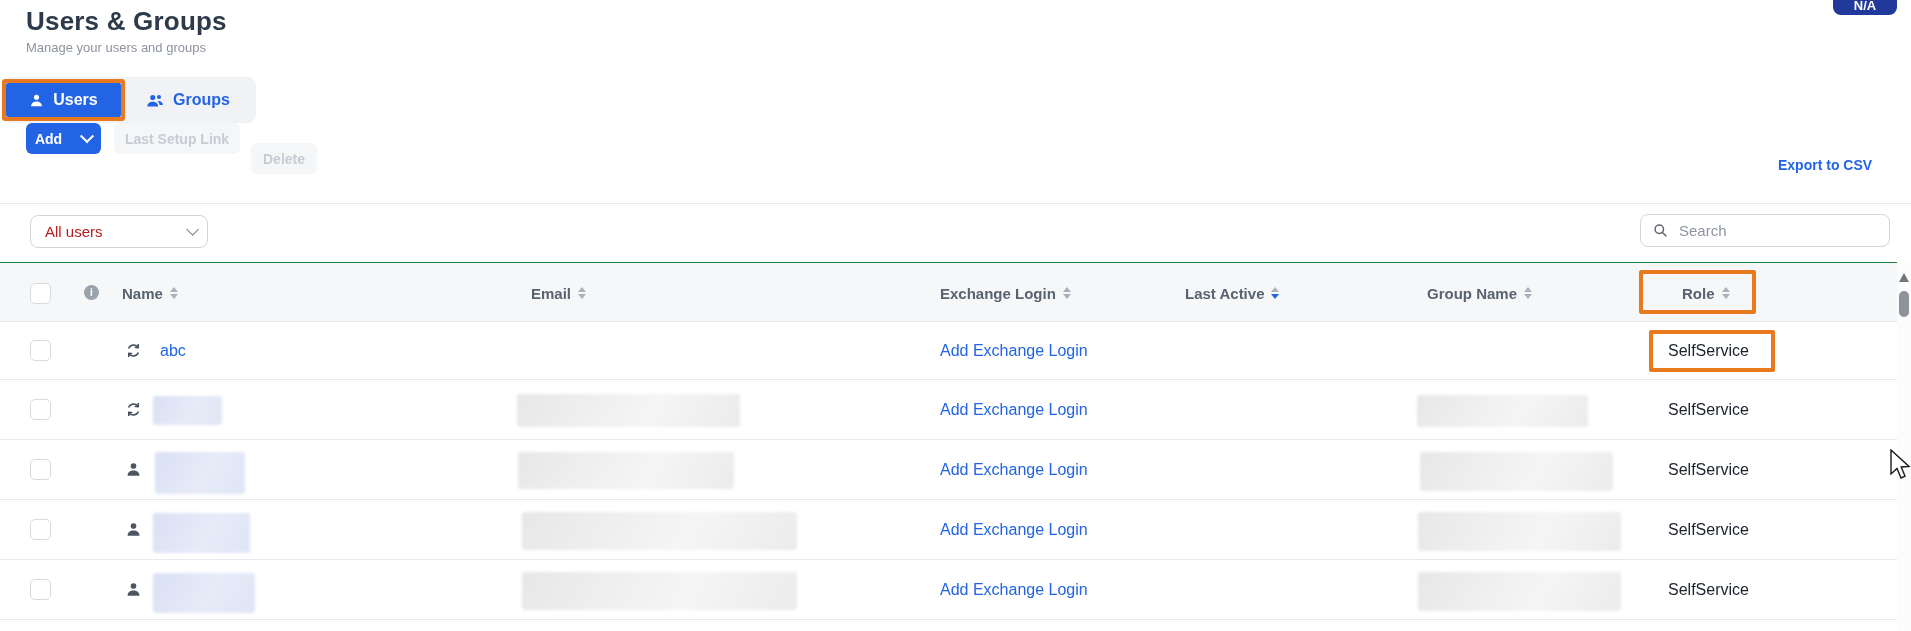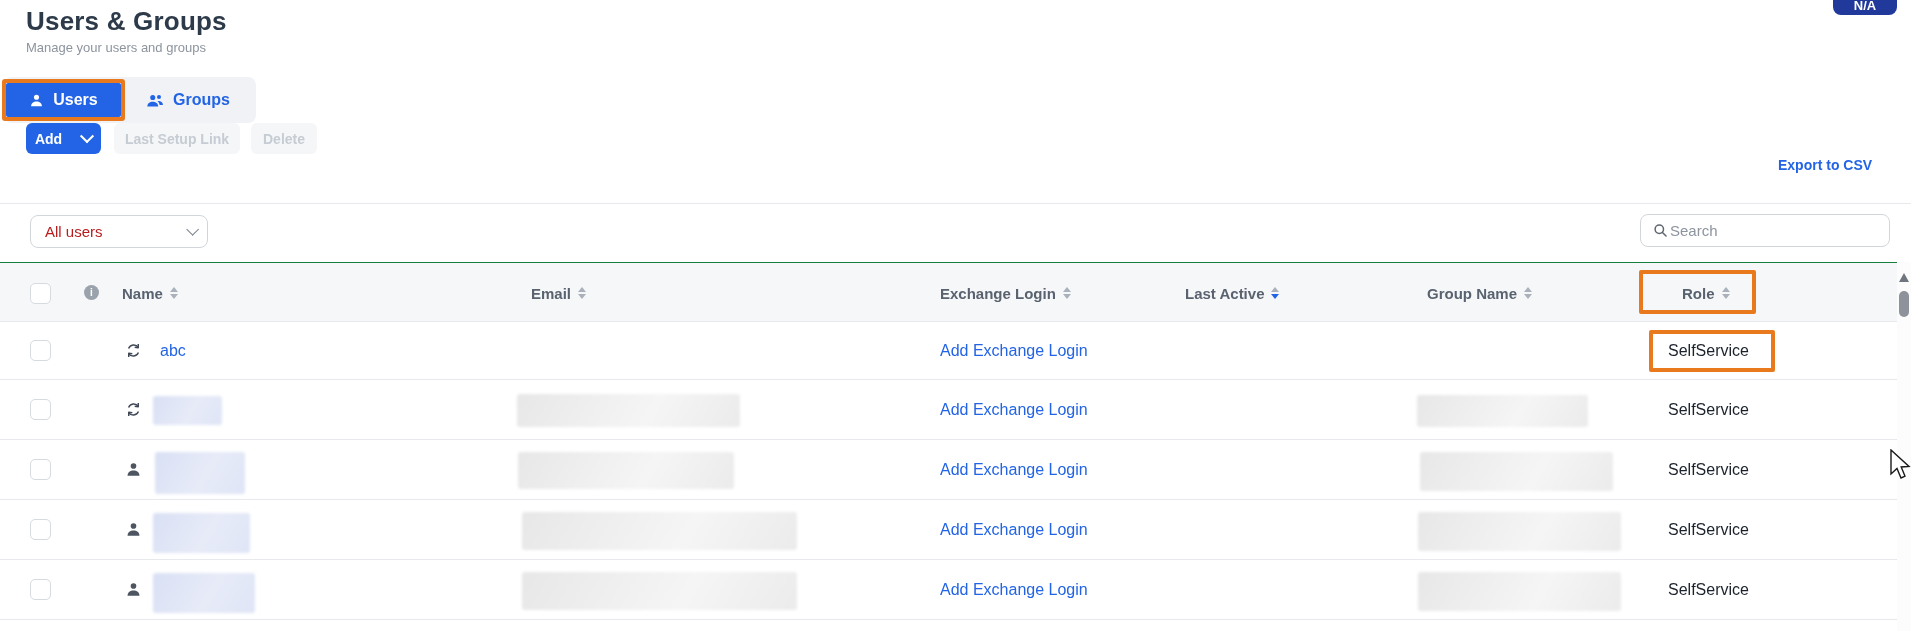--- a/index.html
+++ b/index.html
@@ -20,32 +20,32 @@
   .tab-groups{position:absolute;left:124px;top:7px;width:120px;height:32px;display:flex;align-items:center;justify-content:center;gap:9px;
     color:#2264e5;font-size:16px;font-weight:600;cursor:pointer;}
 
   
   .btn{position:absolute;top:123px;height:31px;border:none;border-radius:6px;font-size:14px;font-weight:700;
     display:flex;align-items:center;justify-content:center;font-family:inherit;}
   .btn-add{left:26px;width:75px;background:#2264e5;color:#fff;gap:20px;cursor:pointer;}
   .chev{width:8px;height:8px;border-right:2.4px solid #fff;border-bottom:2.4px solid #fff;transform:rotate(45deg) translate(-2px,-2px);}
   .btn-disabled{background:#f5f6f8;color:#c6ccd3;}
   .btn-email{left:114px;width:126px;}
-  .btn-delete{left:251px;width:66px;}
+  .btn-delete{left:251px;width:66px;margin-top:20px;}
   .export-link{position:absolute;left:1778px;top:157px;font-size:14px;font-weight:700;color:#2264e5;cursor:pointer;}
 
   .divider-top{position:absolute;left:0;top:203px;width:1911px;height:1px;background:#e7e9ec;}
 
   
   .select{position:absolute;left:30px;top:215px;width:178px;height:33px;background:#fff;border:1px solid #d2d6db;border-radius:8px;
     display:flex;align-items:center;justify-content:space-between;padding:0 12px 0 14px;box-sizing:border-box;cursor:pointer;}
   .select-label{font-size:15px;color:#b91c1c;}
   .chev-gray{width:8px;height:8px;border-right:1.8px solid #7c838c;border-bottom:1.8px solid #7c838c;transform:rotate(45deg) translateY(-3px);}
   .search{position:absolute;left:1640px;top:214px;width:250px;height:33px;background:#fff;border:1px solid #d2d6db;border-radius:8px;
-    display:flex;align-items:center;gap:0;padding:0 12px;box-sizing:border-box;}
+    display:flex;align-items:center;gap:9px;padding:0 12px;box-sizing:border-box;}
   .search input{border:none;outline:none;font-size:15px;color:#222933;width:180px;font-family:inherit;background:transparent;}
   .search input::placeholder{color:#8d949e;}
 
   
   .thead{position:absolute;left:0;top:262px;width:1897px;height:60px;background:#f6f7f9;border-top:1px solid #15803d;border-bottom:1px solid #e7e9ec;box-sizing:border-box;}
   .hcell{position:absolute;top:0;height:60px;display:flex;align-items:center;font-size:15px;font-weight:600;color:#59636f;}
   .sort{display:inline-flex;flex-direction:column;gap:2px;margin-left:7px;}
   .sort i{display:block;width:0;height:0;border-left:4px solid transparent;border-right:4px solid transparent;}
   .sort .up{border-bottom:5px solid #aab1ba;}
   .sort .dn{border-top:5px solid #aab1ba;}

